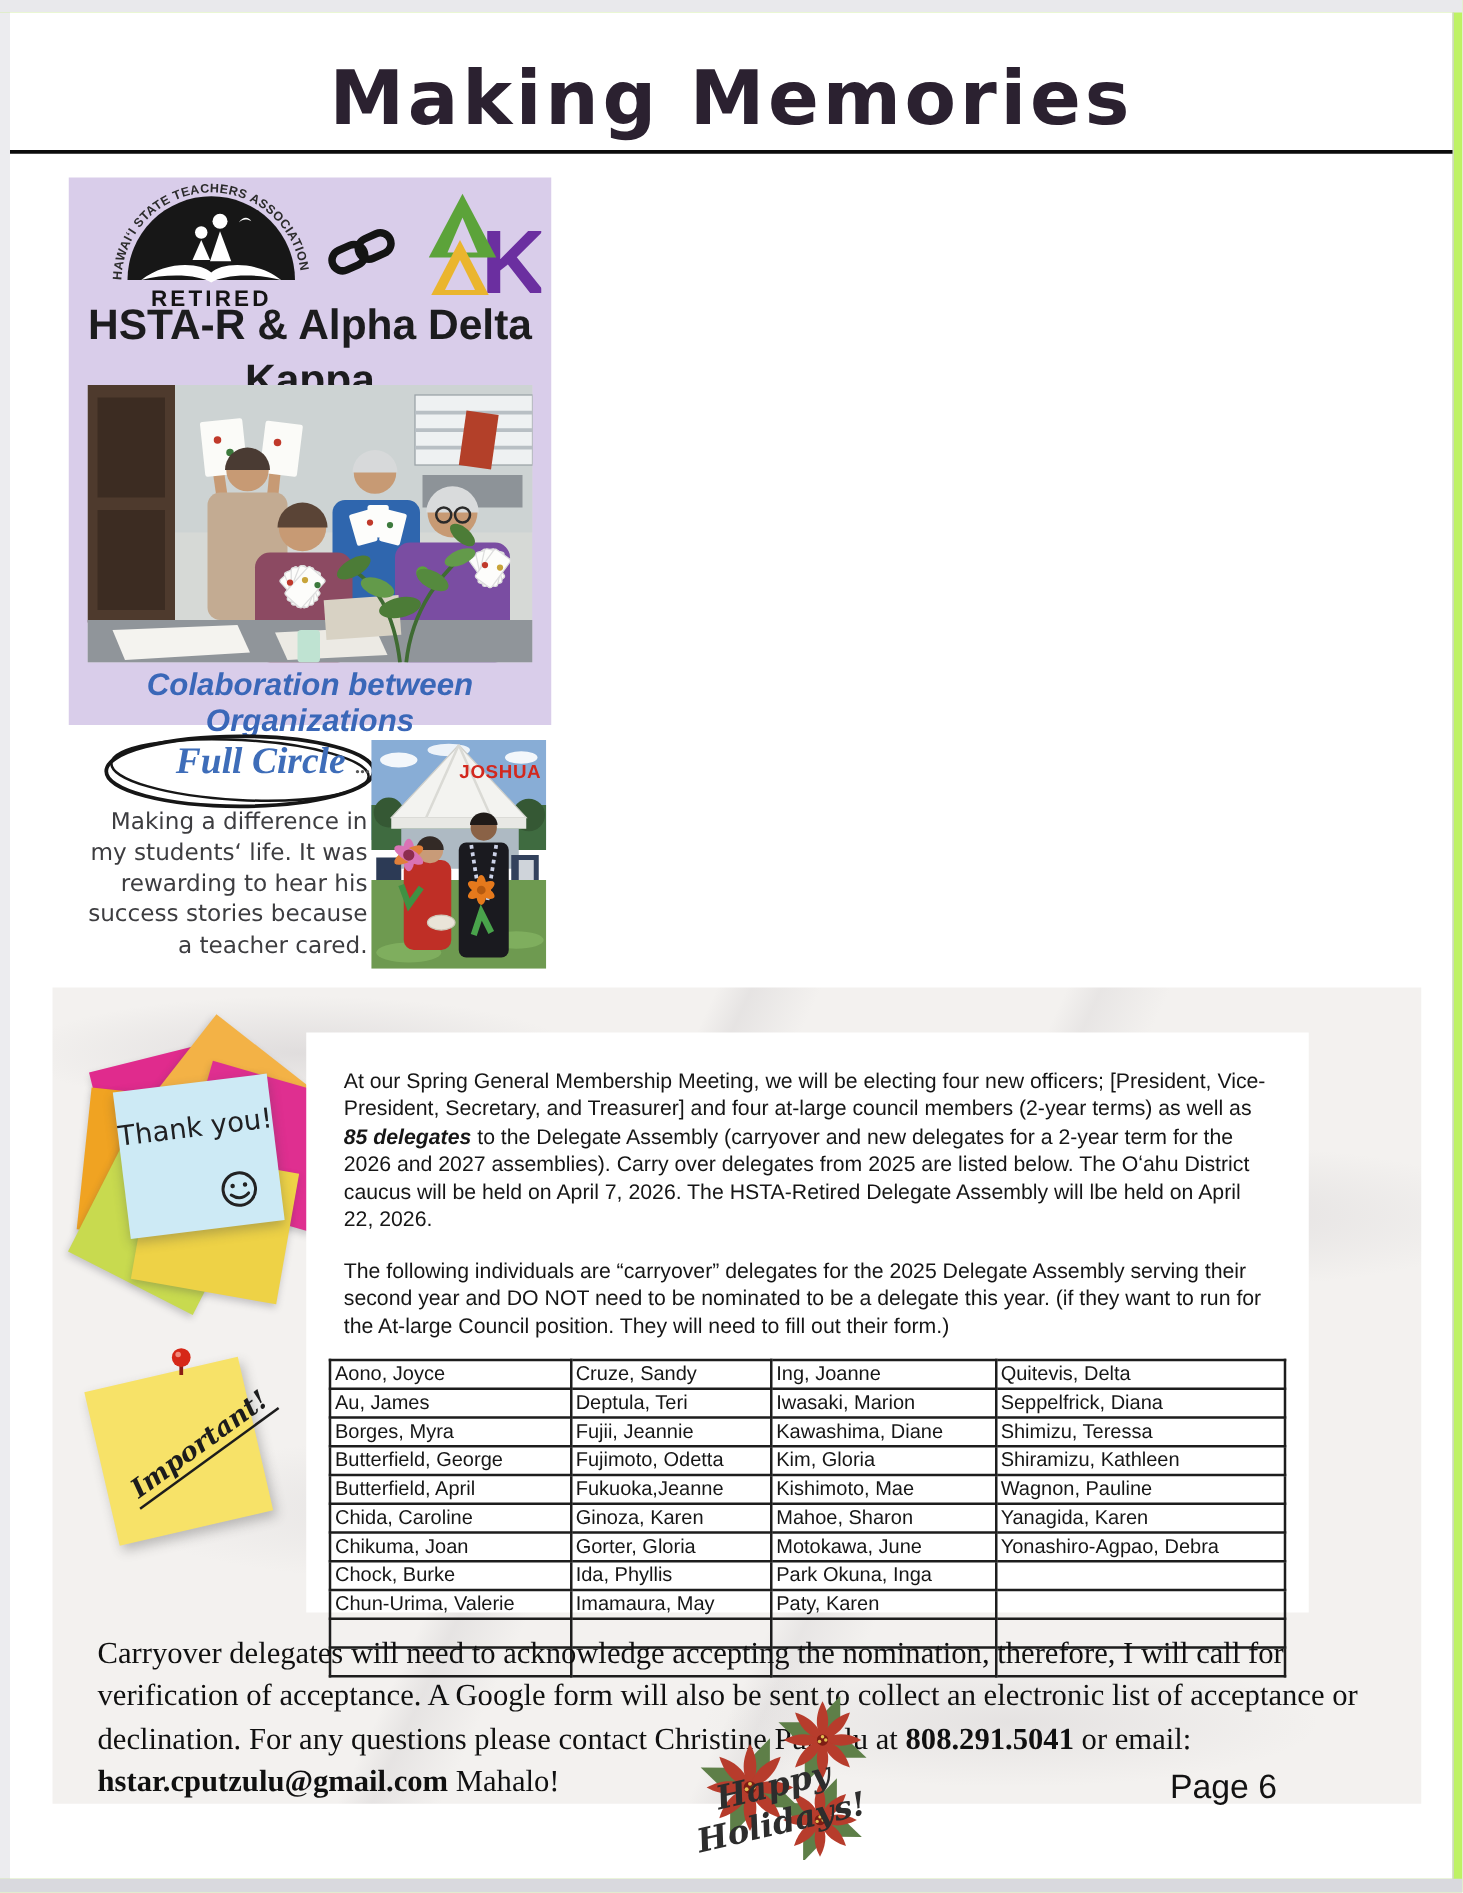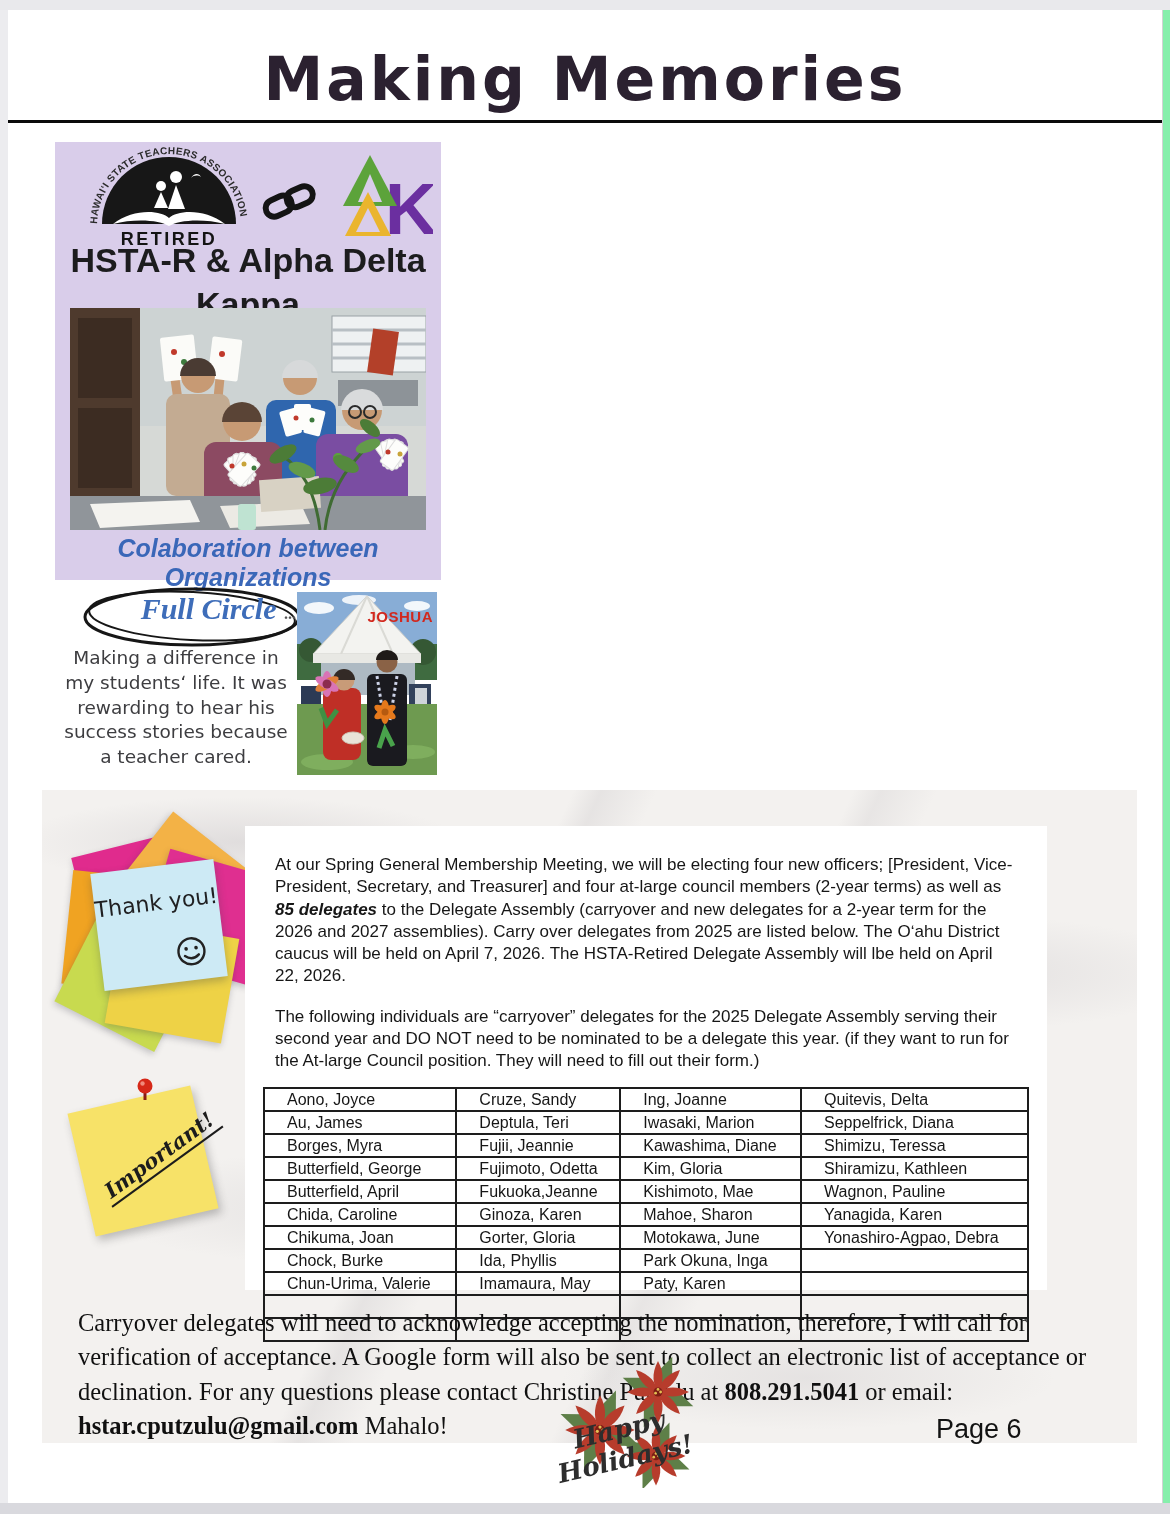--- a/index.html
+++ b/index.html
@@ -1,16 +1,16 @@
 <!DOCTYPE html>
 <html><head>
 <meta charset="utf-8">
 <style>
   html,body{margin:0;padding:0;background:#e9e9ec;}
-  #root{position:relative;width:1170px;height:1514px;overflow:hidden;background:#86efac;
+  #root{position:relative;width:1170px;height:1514px;overflow:hidden;background:#bef264;
         font-family:"Liberation Sans",sans-serif;}
   .abs{position:absolute;}
   
   #sheet{left:8px;top:10px;width:1154px;height:1493px;background:#ffffff;}
   #right-line{left:1162px;top:10px;width:1px;height:1493px;background:#d2d2d6;}
 
   
   #page-title{left:0;top:44px;width:1170px;text-align:center;
     font-family:"DejaVu Sans",sans-serif;font-weight:700;font-size:60px;
     color:#2b2130;letter-spacing:3px;}
@@ -27,21 +27,21 @@
   #card-caption{left:0;top:392px;width:386px;text-align:center;
     font-family:Liberation Sans, sans-serif;font-style:italic;font-weight:700;
     font-size:25px;color:#3a67b8;}
 
   
   #full-circle{left:80px;top:584px;width:224px;height:66px;}
   #full-circle-label{left:72px;top:592px;width:224px;text-align:right;
     font-family:Liberation Serif, serif;font-style:italic;font-weight:700;
     font-size:30px;color:#3e6db9;}
   #full-circle-label .dots{font-size:16px;color:#555;font-style:normal;}
-  #quote{left:58px;top:646px;width:236px;text-align:center;
+  #quote{left:58px;top:646px;width:236px;text-align:right;
     font-family:"DejaVu Sans",sans-serif;font-size:18.5px;line-height:1.34;color:#3d3d40;}
   #joshua-photo{left:297px;top:592px;width:140px;height:183px;}
 
   
   #panel{left:42px;top:790px;width:1095px;height:653px;
     background-color:#f3f1ef;
     background-image:
       radial-gradient(ellipse 340px 70px at 18% 8%, rgba(175,170,175,.28), transparent 65%),
       radial-gradient(ellipse 420px 90px at 82% 28%, rgba(168,163,170,.22), transparent 65%),
       radial-gradient(ellipse 520px 95px at 35% 64%, rgba(160,156,162,.20), transparent 65%),
@@ -77,21 +77,21 @@
   #white-box{left:203px;top:36px;width:802px;height:464px;background:#ffffff;
     padding:16px 18px 0 18px;box-sizing:border-box;
     font-size:17px;line-height:1.31;color:#161616;}
   #white-box p{margin:12px;}
   #para2{margin-top:18px !important;}
   .seg-b{font-weight:bold;}
   .seg-i{font-style:italic;}
   #delegate-table{margin-top:15px;width:100%;border-collapse:collapse;
     border:2px solid #1d1d1d;}
   #delegate-table td{border:2px solid #1d1d1d;height:19px;font-size:16px;
-    padding:1px 4px 1px 22px;line-height:1.15;white-space:nowrap;}
+    padding:1px 4px 1px 3px;line-height:1.15;white-space:nowrap;}
 
   
   #closing-para{left:78px;top:1306px;width:1034px;
     font-family:"Liberation Serif",serif;font-size:24.5px;line-height:1.4;color:#101010;}
 
   
   #poinsettias{left:556px;top:1356px;width:170px;height:132px;}
   #happy-holidays{left:514px;top:1414px;width:216px;text-align:center;
     transform:rotate(-13deg);font-family:"DejaVu Serif",serif;font-style:italic;
     font-weight:700;font-size:26px;color:#2d2d2d;}

